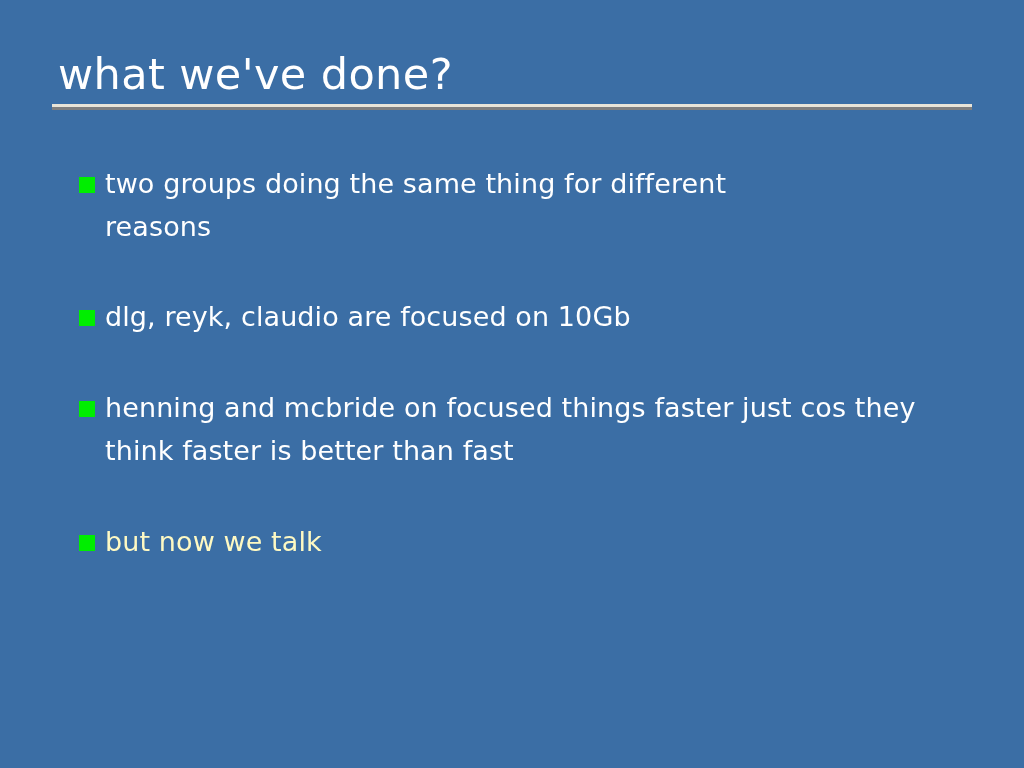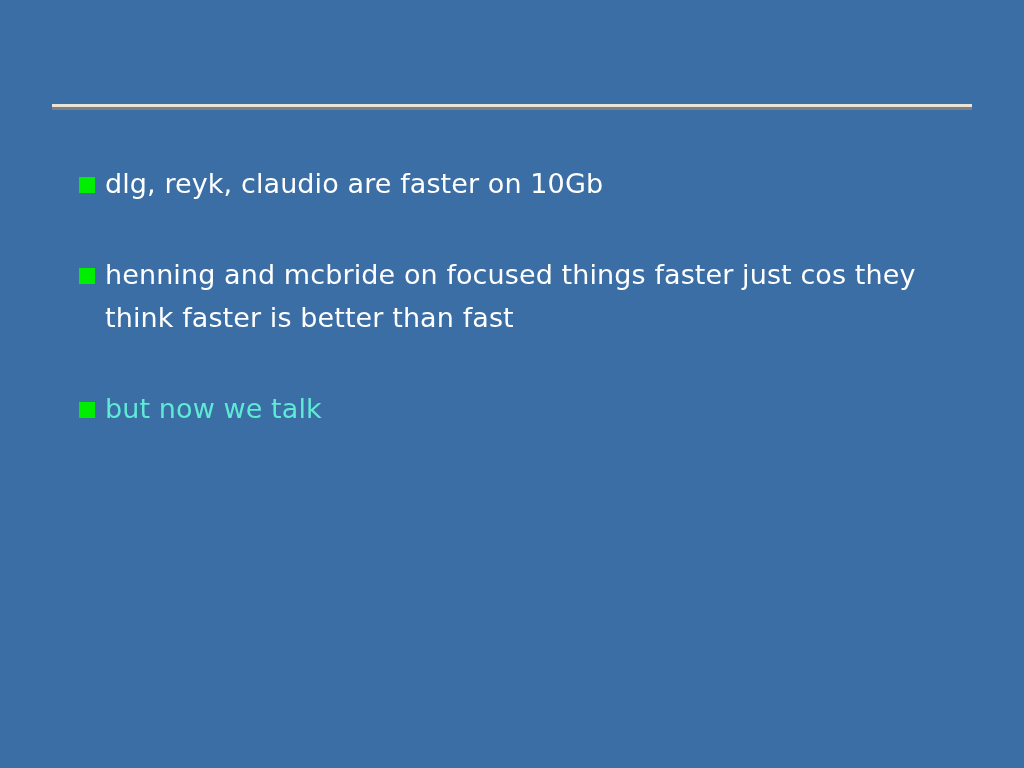--- a/index.html
+++ b/index.html
@@ -104,39 +104,46 @@
   #bullet-item-0 .bullet-text,
   #bullet-item-2 .bullet-text { white-space: normal; }
   #bullet-item-1 .bullet-text,
   #bullet-item-3 .bullet-text { white-space: nowrap; }
 </style>
 </head>
 <body>
 
 <div id="slide" style="background: rgb(59, 110, 165);">
 
+  <div id="title-block">
+    <div id="slide-title" style="color: rgb(255, 255, 255);">what we've done?</div>
+  </div>
 
   <div id="title-rule">
     <div class="rule-light" style="background: rgb(232, 228, 216);"></div>
     <div class="rule-dark" style="background: rgb(127, 127, 127);"></div>
   </div>
 
   <div id="bullet-list">
 
+    <div class="bullet-item" id="bullet-item-0" style="color: rgb(255, 255, 255);">
+      <span class="bullet-marker" style="background: rgb(0, 238, 0);"></span>
+      <span class="bullet-text">two groups doing the same thing for different reasons</span>
+    </div>
 
     <div class="bullet-item" id="bullet-item-1" style="color: rgb(255, 255, 255);">
       <span class="bullet-marker" style="background: rgb(0, 238, 0);"></span>
-      <span class="bullet-text">dlg, reyk, claudio are faster on 10Gb</span>
+      <span class="bullet-text">dlg, reyk, claudio are focused on 10Gb</span>
     </div>
 
     <div class="bullet-item" id="bullet-item-2" style="color: rgb(255, 255, 255);">
       <span class="bullet-marker" style="background: rgb(0, 238, 0);"></span>
       <span class="bullet-text">henning and mcbride on focused things faster just cos they think faster is better than fast</span>
     </div>
 
-    <div class="bullet-item" id="bullet-item-3" style="color: #5eead4;">
+    <div class="bullet-item" id="bullet-item-3" style="color: #fef9c3;">
       <span class="bullet-marker" style="background: rgb(0, 238, 0);"></span>
       <span class="bullet-text">but now we talk</span>
     </div>
 
   </div>
 
 </div>
 
 </body></html>

